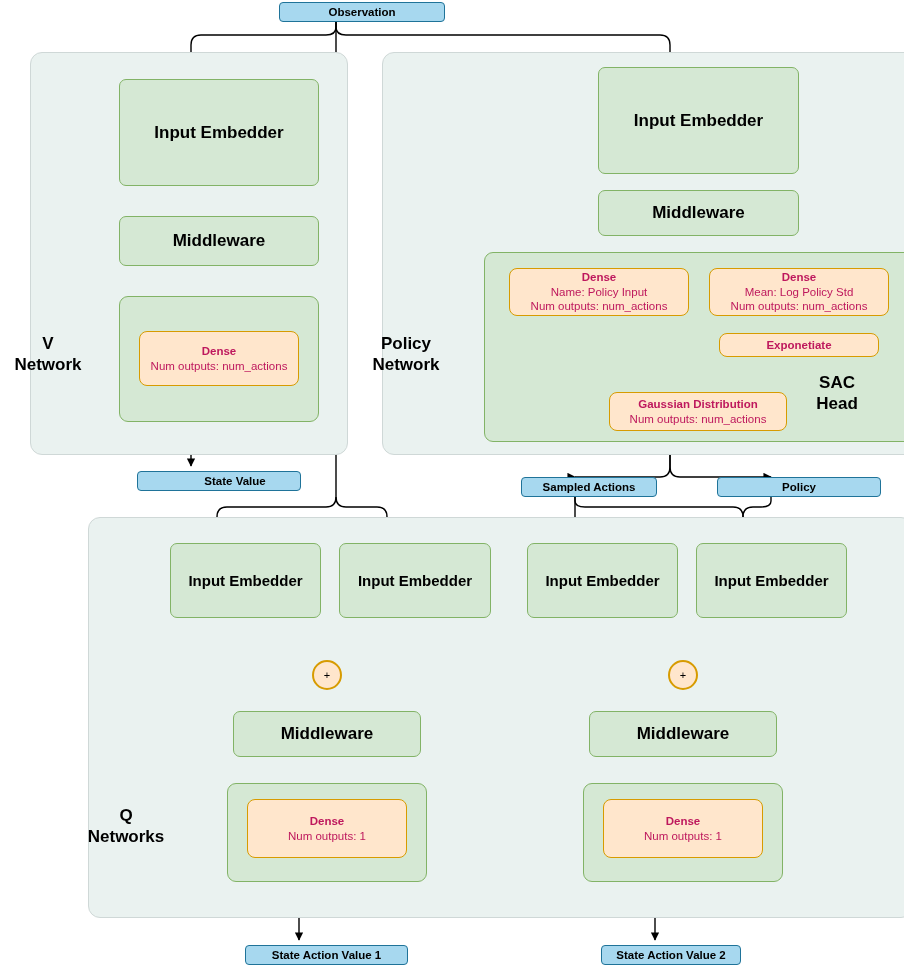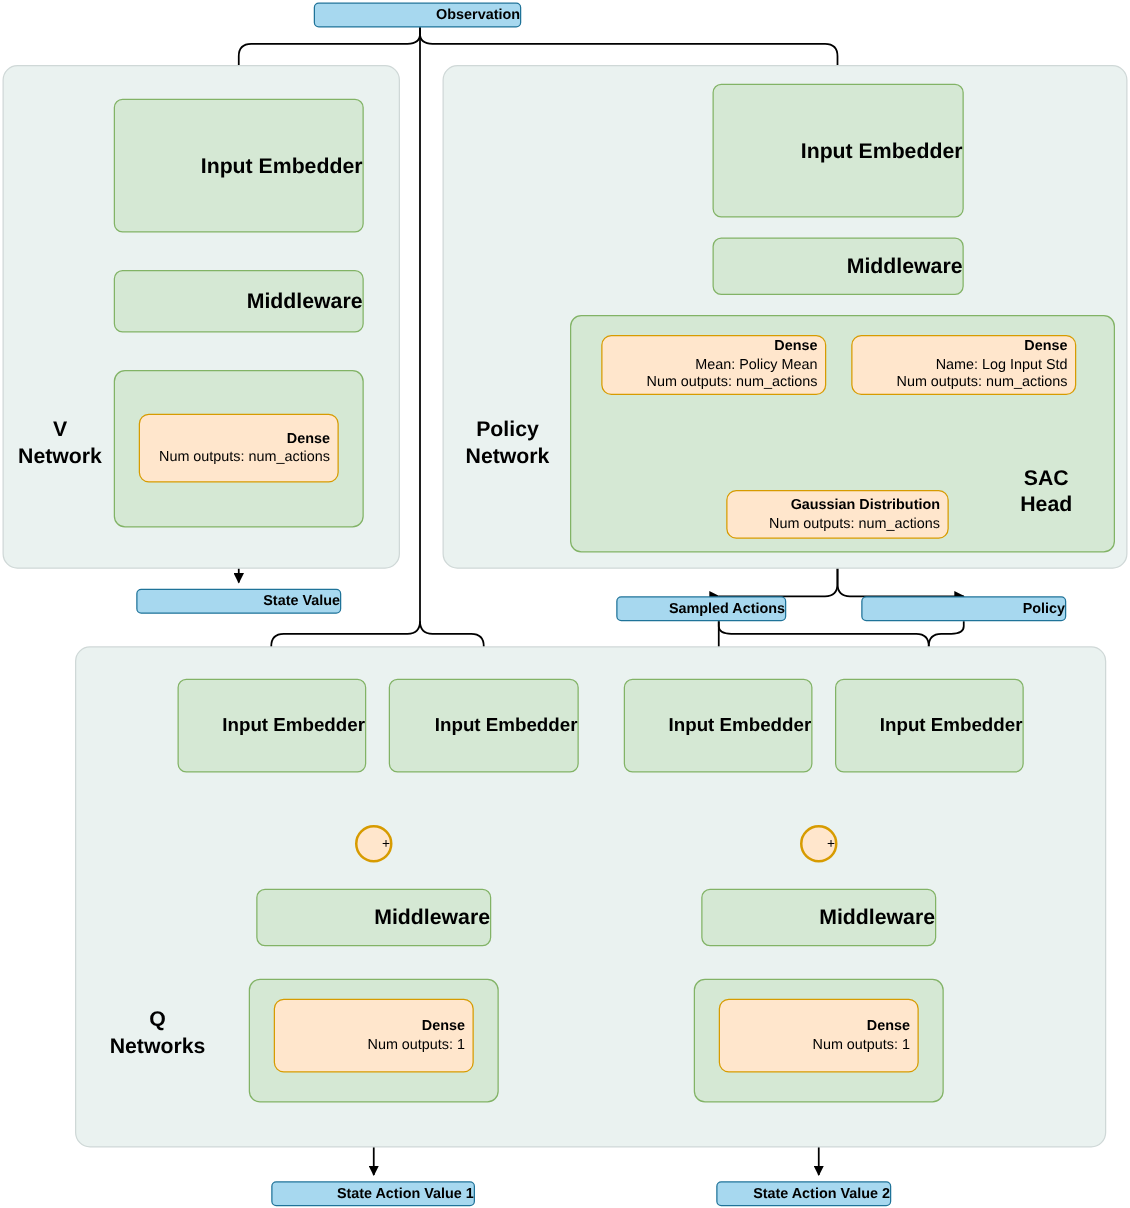--- a/index.html
+++ b/index.html
@@ -26,23 +26,24 @@
     height: 966px;
     pointer-events: none;
   }
 
   
   .node {
     position: absolute;
     box-sizing: border-box;
     display: flex;
     flex-direction: column;
-    align-items: flex-end;
+    align-items: center;
     justify-content: center;
     text-align: center;
+    margin-left: 28px;
   }
 
   
   .group {
     background: #eaf2f0;
     border: 1px solid #cfd8d7;
     border-radius: 12px;
   }
   .group-label {
     position: absolute;
@@ -65,21 +66,21 @@
     font-weight: bold;
     font-size: 17px;
   }
   .green.wrap { border-radius: 9px; }
 
   
   .orange {
     background: #ffe6cc;
     border: 1.8px solid #d79b00;
     border-radius: 8px;
-    color: #000000;
+    color: #be185d;
     padding: 3px 6px;
   }
   .orange .t1 {
     font-weight: bold;
     font-size: 11.5px;
     line-height: 1.3;
   }
   .orange .t2 {
     font-size: 11.5px;
     line-height: 1.3;
@@ -201,30 +202,33 @@
   <div class="node green lbl" style="left:570px; top:190px; width:201px; height:46px;">
     <span>Middleware</span>
   </div>
 
   <div class="node green wrap" style="left:456px; top:252px; width:436px; height:190px;"></div>
   <div class="group-label" style="left:800px; top:372px; width:74px;">SAC
 Head</div>
 
   <div class="node orange" style="left:481px; top:268px; width:180px; height:48px;">
     <div class="t1">Dense</div>
-    <div class="t2">Mean: Policy Mean</div>
+    <div class="t2">Name: Policy Input</div>
     <div class="t2">Num outputs: num_actions</div>
   </div>
 
   <div class="node orange" style="left:681px; top:268px; width:180px; height:48px;">
     <div class="t1">Dense</div>
-    <div class="t2">Name: Log Input Std</div>
-    <div class="t2">Num outputs: num_actions</div>
-  </div>
-
+    <div class="t2">Mean: Log Policy Std</div>
+    <div class="t2">Num outputs: num_actions</div>
+  </div>
+
+  <div class="node orange" style="left:691px; top:333px; width:160px; height:24px;">
+    <div class="t1">Exponetiate</div>
+  </div>
 
   <div class="node orange" style="left:581px; top:392px; width:178px; height:39px;">
     <div class="t1">Gaussian Distribution</div>
     <div class="t2">Num outputs: num_actions</div>
   </div>
 
   <div class="node blue" style="left:109px; top:471px; width:164px; height:20px;padding-left:32px;">
     <span>State Value</span>
   </div>
 

